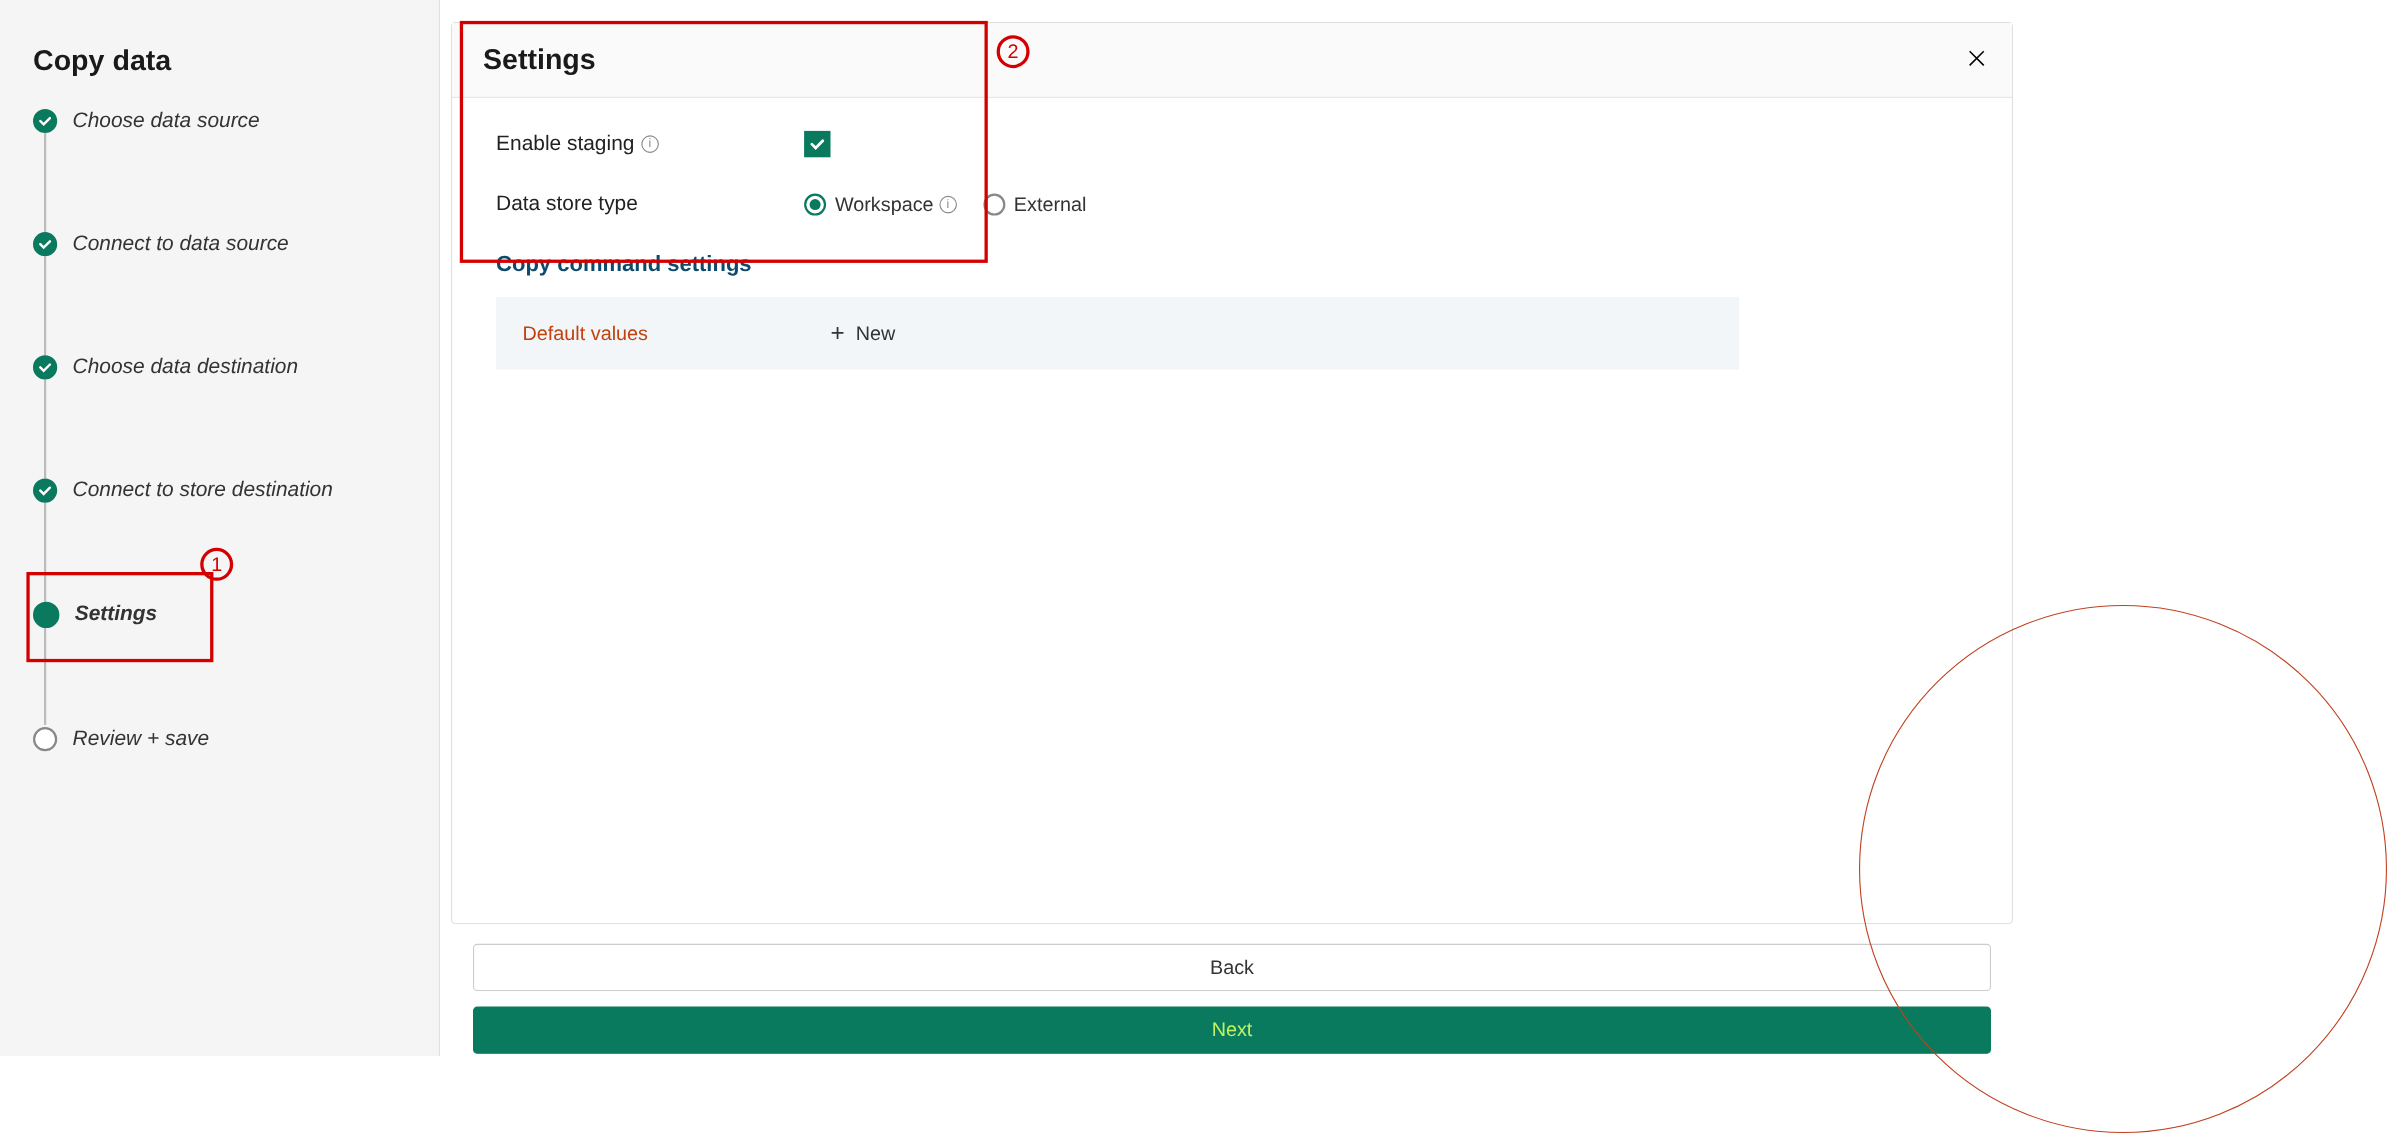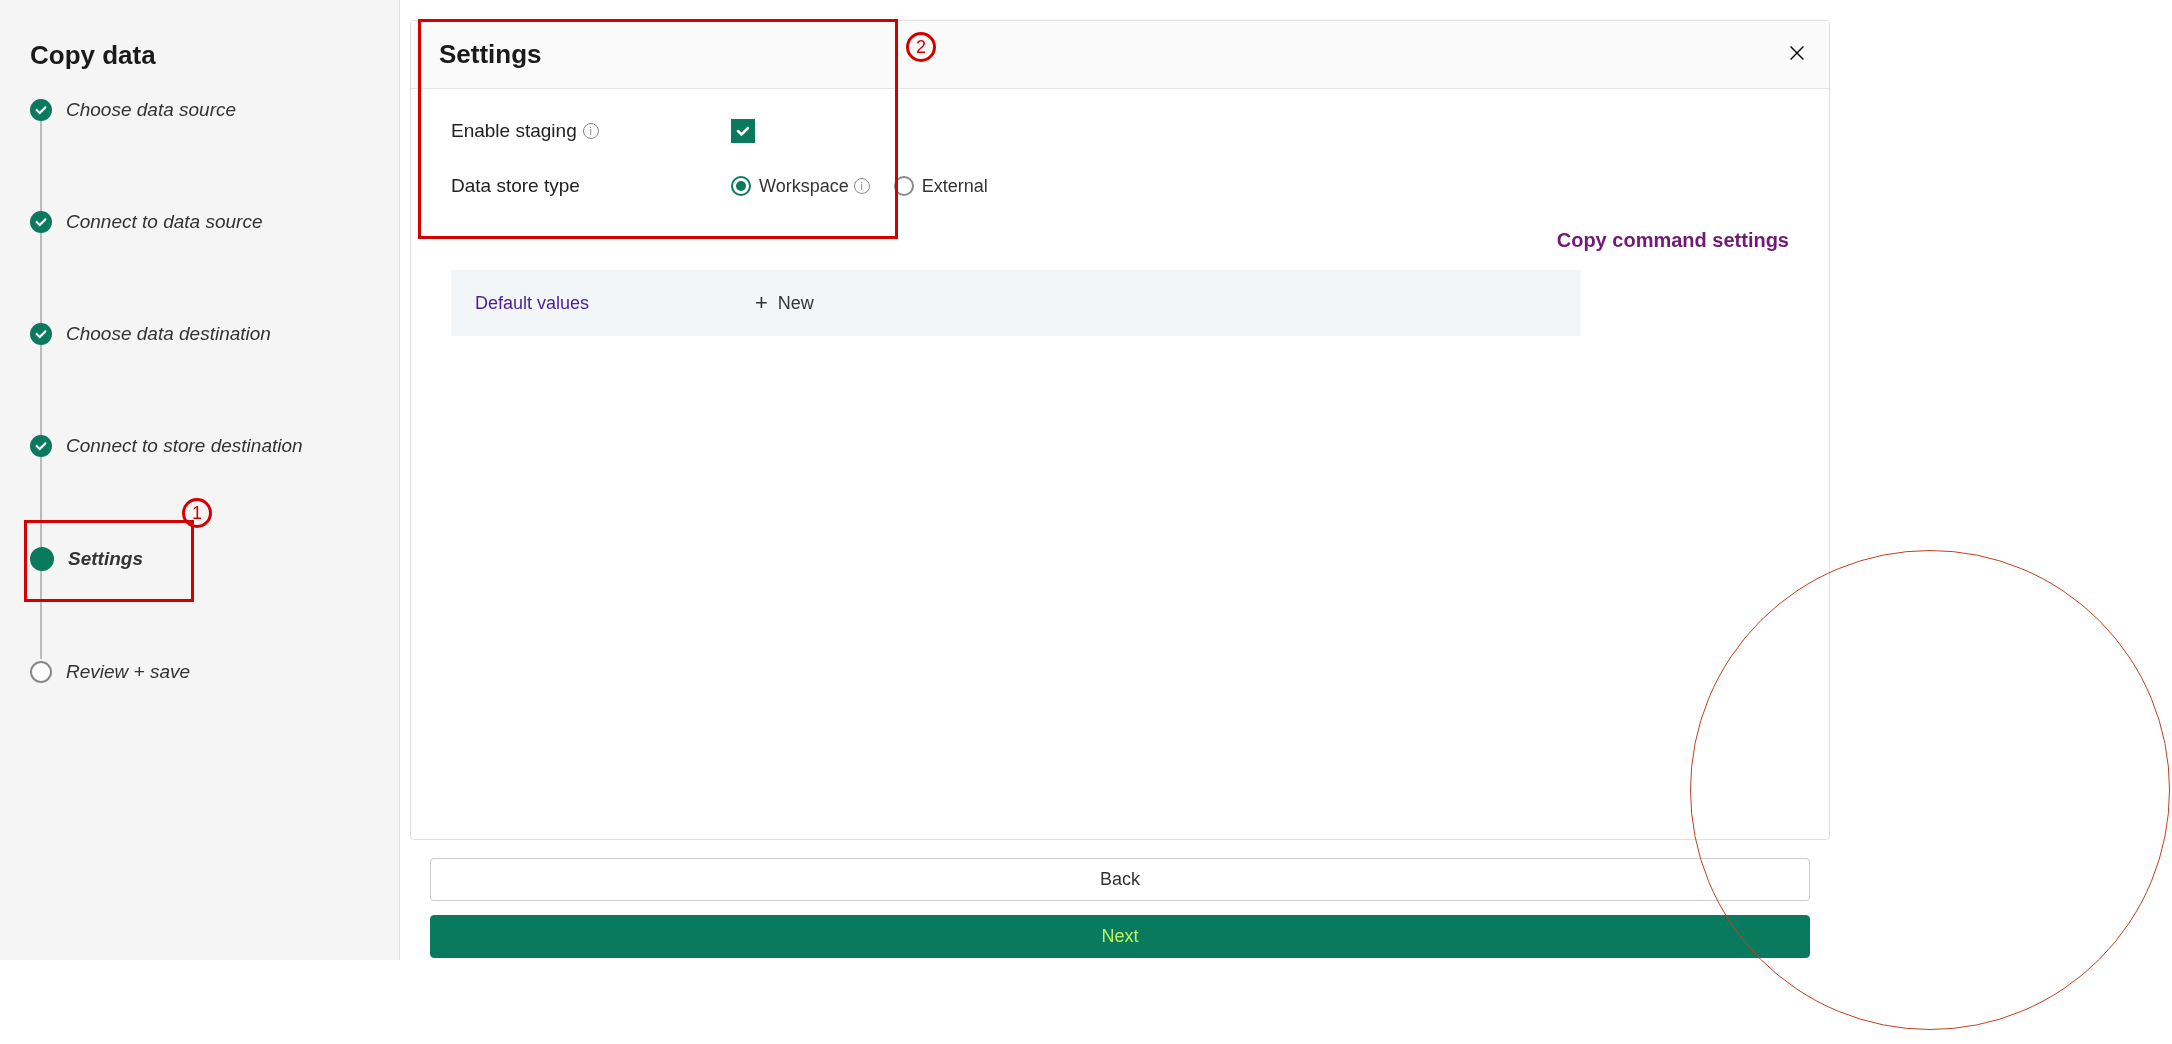--- a/index.html
+++ b/index.html
@@ -31,23 +31,23 @@
     .row-label { width: 280px; font-size: 19px; color: #222; display: flex; align-items: center; gap: 6px; }
     .info-icon { width: 16px; height: 16px; border: 1px solid #888; border-radius: 50%; display: inline-flex; align-items: center; justify-content: center; font-size: 11px; color: #888; }
     .checkbox { width: 24px; height: 24px; background: #0a7a5e; display: flex; align-items: center; justify-content: center; cursor: pointer; }
     .checkbox svg { width: 16px; height: 16px; }
     .radio-group { display: flex; align-items: center; gap: 24px; }
     .radio { display: flex; align-items: center; gap: 8px; cursor: pointer; }
     .radio-circle { width: 20px; height: 20px; border-radius: 50%; border: 2px solid #0a7a5e; display: flex; align-items: center; justify-content: center; }
     .radio-circle.unselected { border-color: #888; }
     .radio-dot { width: 10px; height: 10px; border-radius: 50%; background: #0a7a5e; }
     .radio-label { font-size: 18px; color: #333; display: flex; align-items: center; gap: 5px; }
-    .section-title { font-size: 20px; font-weight: 600; color: #701a75; margin: 20px 0 18px; text-align: right; }
+    .section-title { font-size: 20px; font-weight: 600; color: #0c4a6e; margin: 20px 0 18px; }
     .default-row { background: #f2f6f9; padding: 20px 24px; display: flex; align-items: center; width: 1130px; }
-    .default-label { font-size: 18px; color: #4c1d95; width: 280px; }
+    .default-label { font-size: 18px; color: #c2410c; width: 280px; }
     .add-new { display: flex; align-items: center; gap: 10px; cursor: pointer; color: #333; font-size: 18px; }
     .plus-icon { font-size: 22px; font-weight: 300; color: #333; }
     .highlight2 { position: absolute; left: 418px; top: 19px; width: 480px; height: 220px; border: 3px solid #d40000; z-index: 4; pointer-events: none; }
     .badge2 { left: 906px; top: 32px; }
     .footer { display: flex; justify-content: flex-end; gap: 14px; padding: 18px 30px; margin-right: 10px; flex-direction: column; }
     .btn { padding: 10px 22px; font-size: 18px; border-radius: 4px; cursor: pointer; border: 1px solid #ccc; background: #fff; color: #333; }
     .btn.primary { background: #0a7a5e; color: #bef264; border-color: #0a7a5e; }
     .big-circle { position: absolute; left: 1690px; top: 550px; width: 480px; height: 480px; border: 1.5px solid #c1401f; border-radius: 50%; pointer-events: none; }
   </style>
 </head>

